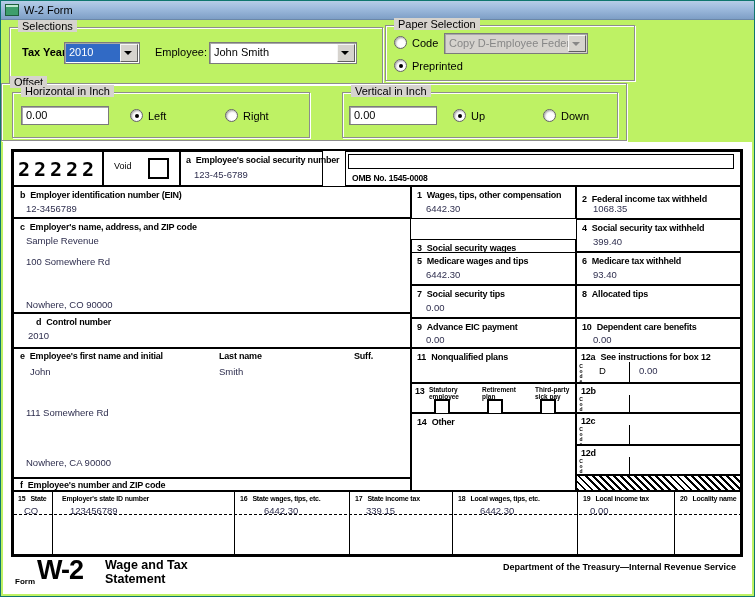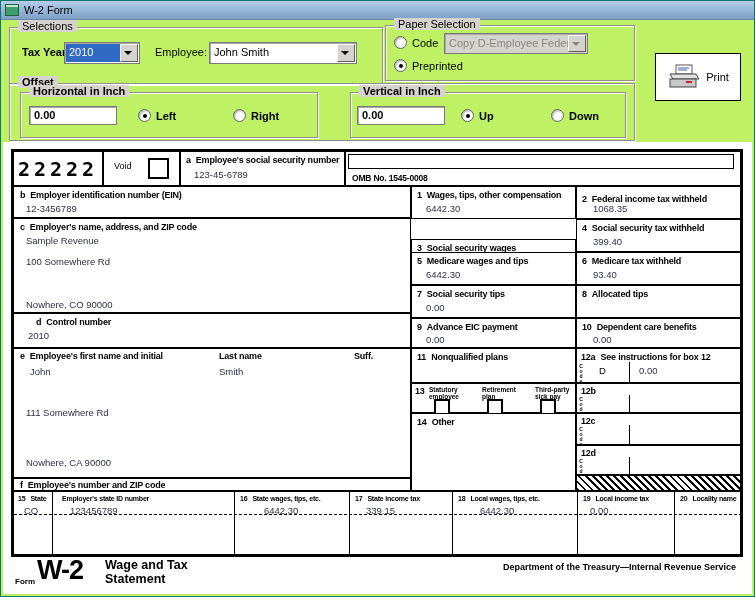--- a/index.html
+++ b/index.html
@@ -106,33 +106,22 @@
         <span class="cbtn"></span>
       </div>
       <span class="radio on" style="left:8px;top:33px;">
         <span class="rdot">
             <span class="rdi"></span>
           </span>
         <span>Preprinted</span>
       </span>
     </div>
 
-    <div class="printbtn">
-      <svg width="34" height="28" viewBox="0 0 34 28">
-        <rect x="9" y="2" width="16" height="9" fill="#ffffff" stroke="#555555"></rect>
-        <line x1="11" y1="5" x2="22" y2="5" stroke="#3b5fb0" stroke-width="1"></line>
-        <line x1="11" y1="7" x2="20" y2="7" stroke="#3b5fb0" stroke-width="1"></line>
-        <polygon points="3,11 29,11 32,16 6,16" fill="#e2e2e2" stroke="#444444"></polygon>
-        <rect x="3" y="16" width="26" height="8" fill="#c9c9c9" stroke="#444444"></rect>
-        <rect x="19" y="18" width="6" height="2" fill="#cc2222"></rect>
-      </svg>
-      <span>Print</span>
-    </div>
-
-    <div class="gb" style="left:8px;top:63px;width:624px;height:56px;font-weight:bold;">
+
+    <div class="gb" style="left:0;top:63px;width:624px;height:56px;">
       <span class="gbl">Offset</span>
 
       <div class="gb" style="left:10px;top:8px;width:296px;height:44px;">
         <span class="gbl">Horizontal in Inch</span>
         <span class="tin" style="left:8px;top:13px;width:82px;height:17px;">0.00</span>
         <span class="radio on" style="left:117px;top:16px;">
           <span class="rdot">
               <span class="rdi"></span>
             </span>
           <span>Left</span>
@@ -172,21 +161,21 @@
       <div class="corner" style="left:-2px;bottom:-2px;width:16px;height:6px;"></div>
       <div class="corner" style="left:-2px;bottom:-2px;width:5px;height:16px;"></div>
 
       <div class="cell c22222" style="left:0;top:0;width:90px;height:35px;">
         <span>22222</span>
       </div>
       <div class="cell" style="left:90px;top:0;width:77px;height:35px;">
         <span class="fv" style="left:10px;top:9px;color:#000;font-size:9px;">Void</span>
         <span class="ckbox" style="left:44px;top:6px;width:17px;height:17px;"></span>
       </div>
-      <div class="cell" style="left:167px;top:0;width:165px;height:35px;">
+      <div class="cell" style="left:167px;top:0;width:143px;height:35px;">
         <span class="fl" style="left:5px;top:3px;"><span class="n">a</span><span>Employee's social security number</span></span>
         <span class="fv" style="left:13px;top:17px;">123-45-6789</span>
       </div>
       <div class="cell" style="left:332px;top:0;width:396px;height:35px;">
         <span class="cell" style="left:2px;top:2px;width:386px;height:15px;"></span>
         <span class="fl" style="left:6px;top:21px;font-size:8.5px;">OMB No. 1545-0008</span>
       </div>
 
       <div class="cell" style="left:0;top:35px;width:398px;height:32px;">
         <span class="fl" style="left:6px;top:3px;"><span class="n">b</span><span>Employer identification number (EIN)</span></span>

